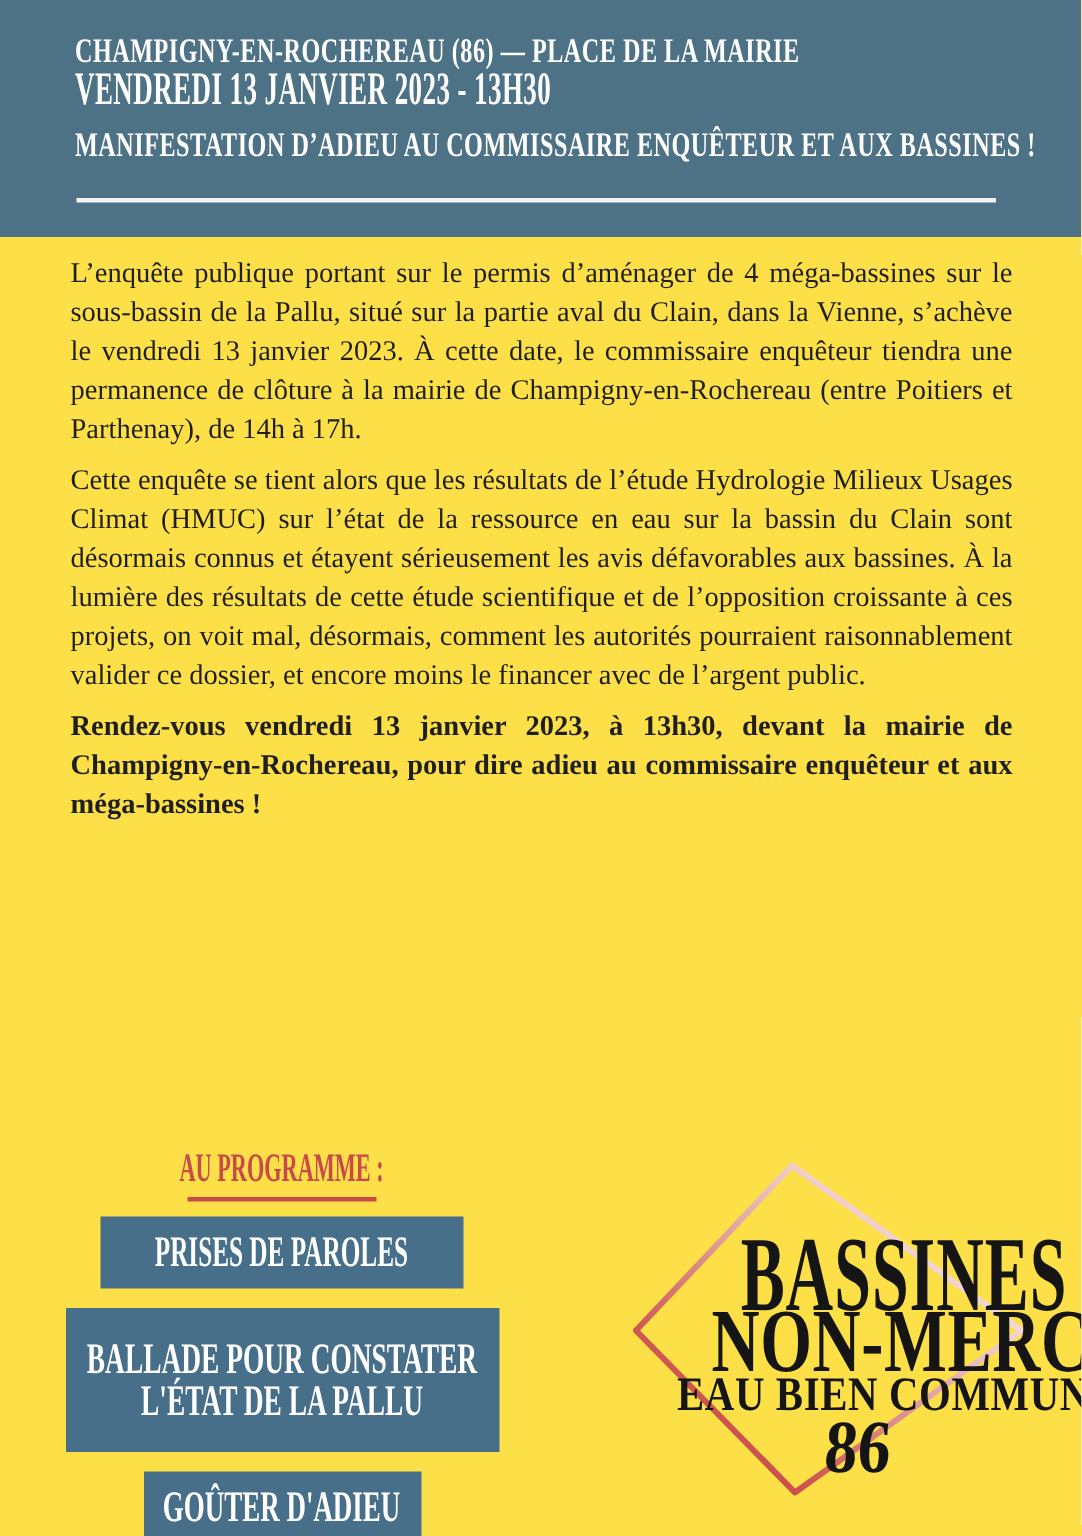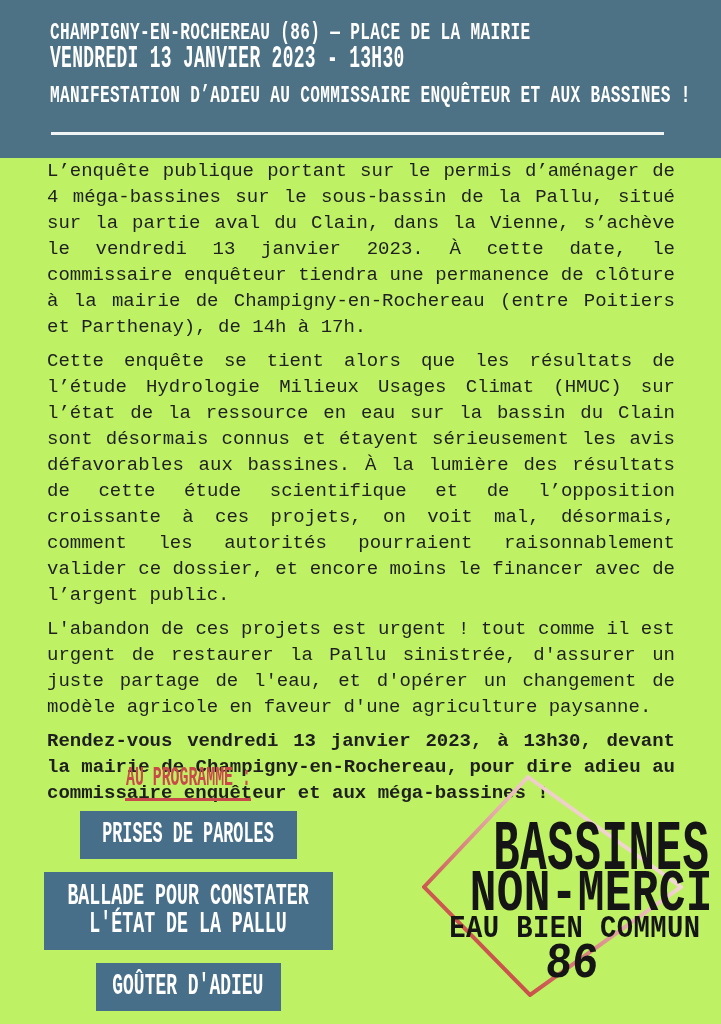--- a/index.html
+++ b/index.html
@@ -1,18 +1,18 @@
 <!DOCTYPE html>
 <html><head>
 <meta charset="utf-8">
 <style>
   html,body { margin:0; padding:0; background:#ffffff; }
   .page {
-    position:relative; width:721px; height:1024px; background:#bef264;
-    overflow:hidden; font-family:Liberation Mono, monospace; color:#1f1f1f;
+    position:relative; width:721px; height:1024px; background:#fde047;
+    overflow:hidden; font-family:Liberation Serif, serif; color:#1f1f1f;
   }
 
   
   .banner {
     position:absolute; top:0; left:0; width:721px; height:158px;
     background:#4d7185; color:#ffffff;
   }
   .banner .hline { position:absolute; left:50px; white-space:nowrap; font-weight:700; }
   .cond { display:inline-block; transform-origin:left center; }
   .hl1 { top:22px; font-size:23px; line-height:23px; letter-spacing:.5px; }
@@ -21,21 +21,21 @@
   .hl2 .cond { transform:scaleX(.58); }
   .hl3 { top:85px; font-size:23px; line-height:23px; letter-spacing:.5px; }
   .hl3 .cond { transform:scaleX(.70); }
   .hdivider {
     position:absolute; left:51px; top:132px; width:613px; height:3px;
     background:rgba(255,255,255,.92);
   }
 
   
   .article {
-    position:absolute; top:158px; left:47px; width:628px; 
+    position:absolute; top:158px; left:47px; width:628px; padding-top:12px;
   }
   .article p {
     margin:0 0 8px 0; font-size:19px; line-height:26px;
     text-align:justify; color:#1f1f1f;
   }
   .article p.cta { font-weight:700; margin-top:8px; }
 
   
   .program {
     position:absolute; left:38px; top:765px; width:300px;
@@ -49,23 +49,23 @@
   .punderline { width:126px; height:3px; background:#c94a49; margin:6px auto 0 auto; }
 
   .pbox {
     background:#476f8a; display:flex; align-items:center; justify-content:center;
     margin-bottom:13px;
   }
   .pbox > span {
     flex:none; color:#ffffff; font-weight:700; font-size:29px; line-height:28px;
     text-align:center; transform-origin:center;
   }
-  .pbox1 { width:217px; height:48px; }
+  .pbox1 { width:242px; height:48px; }
   .pbox1 > span { white-space:nowrap; transform:scaleX(.58); }
-  .pbox2 { width:289px; height:78px; }
+  .pbox2 { width:289px; height:96px; }
   .pbox2 > span { width:460px; transform:scaleX(.63); }
   .pbox3 { width:185px; height:48px; }
   .pbox3 > span { white-space:nowrap; transform:scaleX(.62); }
 
   
   .logo { position:absolute; left:408px; top:762px; width:290px; height:252px; }
   .diamond { position:absolute; left:14px; top:13px; }
   .logo-text { position:absolute; left:19px; top:0; width:290px; height:100%; }
   .logo-text .lline {
     position:absolute; left:0; width:100%; text-align:center;
@@ -95,21 +95,20 @@
     </div>
     <div class="hline hl3">
       <span class="cond">MANIFESTATION D’ADIEU AU COMMISSAIRE ENQUÊTEUR ET AUX BASSINES !</span>
     </div>
     <div class="hdivider"></div>
   </header>
 
   <main class="article">
     <p>L’enquête publique portant sur le permis d’aménager de 4 méga-bassines sur le sous-bassin de la Pallu, situé sur la partie aval du Clain, dans la Vienne, s’achève le vendredi 13 janvier 2023. À cette date, le commissaire enquêteur tiendra une permanence de clôture à la mairie de Champigny-en-Rochereau (entre Poitiers et Parthenay), de 14h à 17h.</p>
     <p>Cette enquête se tient alors que les résultats de l’étude Hydrologie Milieux Usages Climat (HMUC) sur l’état de la ressource en eau sur la bassin du Clain sont désormais connus et étayent sérieusement les avis défavorables aux bassines. À la lumière des résultats de cette étude scientifique et de l’opposition croissante à ces projets, on voit mal, désormais, comment les autorités pourraient raisonnablement valider ce dossier, et encore moins le financer avec de l’argent public.</p>
-    <p>L'abandon de ces projets est urgent ! tout comme il est urgent de restaurer la Pallu sinistrée, d'assurer un juste partage de l'eau, et d'opérer un changement de modèle agricole en faveur d'une agriculture paysanne.</p>
     <p class="cta">Rendez-vous vendredi 13 janvier 2023, à 13h30, devant la mairie de Champigny-en-Rochereau, pour dire adieu au commissaire enquêteur et aux méga-bassines !</p>
   </main>
 
   <section class="program">
     <div class="ptitle-wrap">
       <span class="ptitle">AU PROGRAMME :</span>
       <div class="punderline"></div>
     </div>
     <div class="pbox pbox1">
       <span>PRISES DE PAROLES</span>

